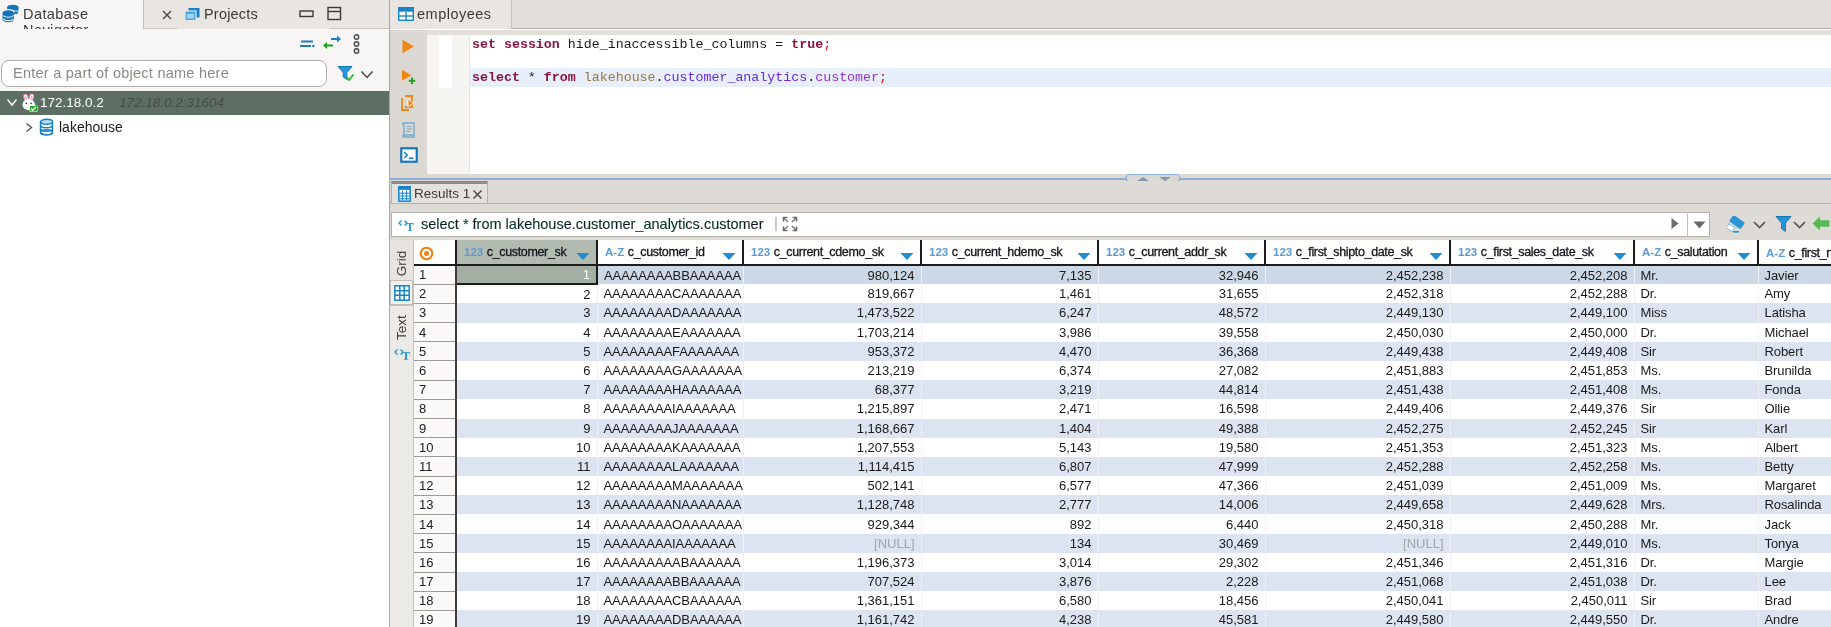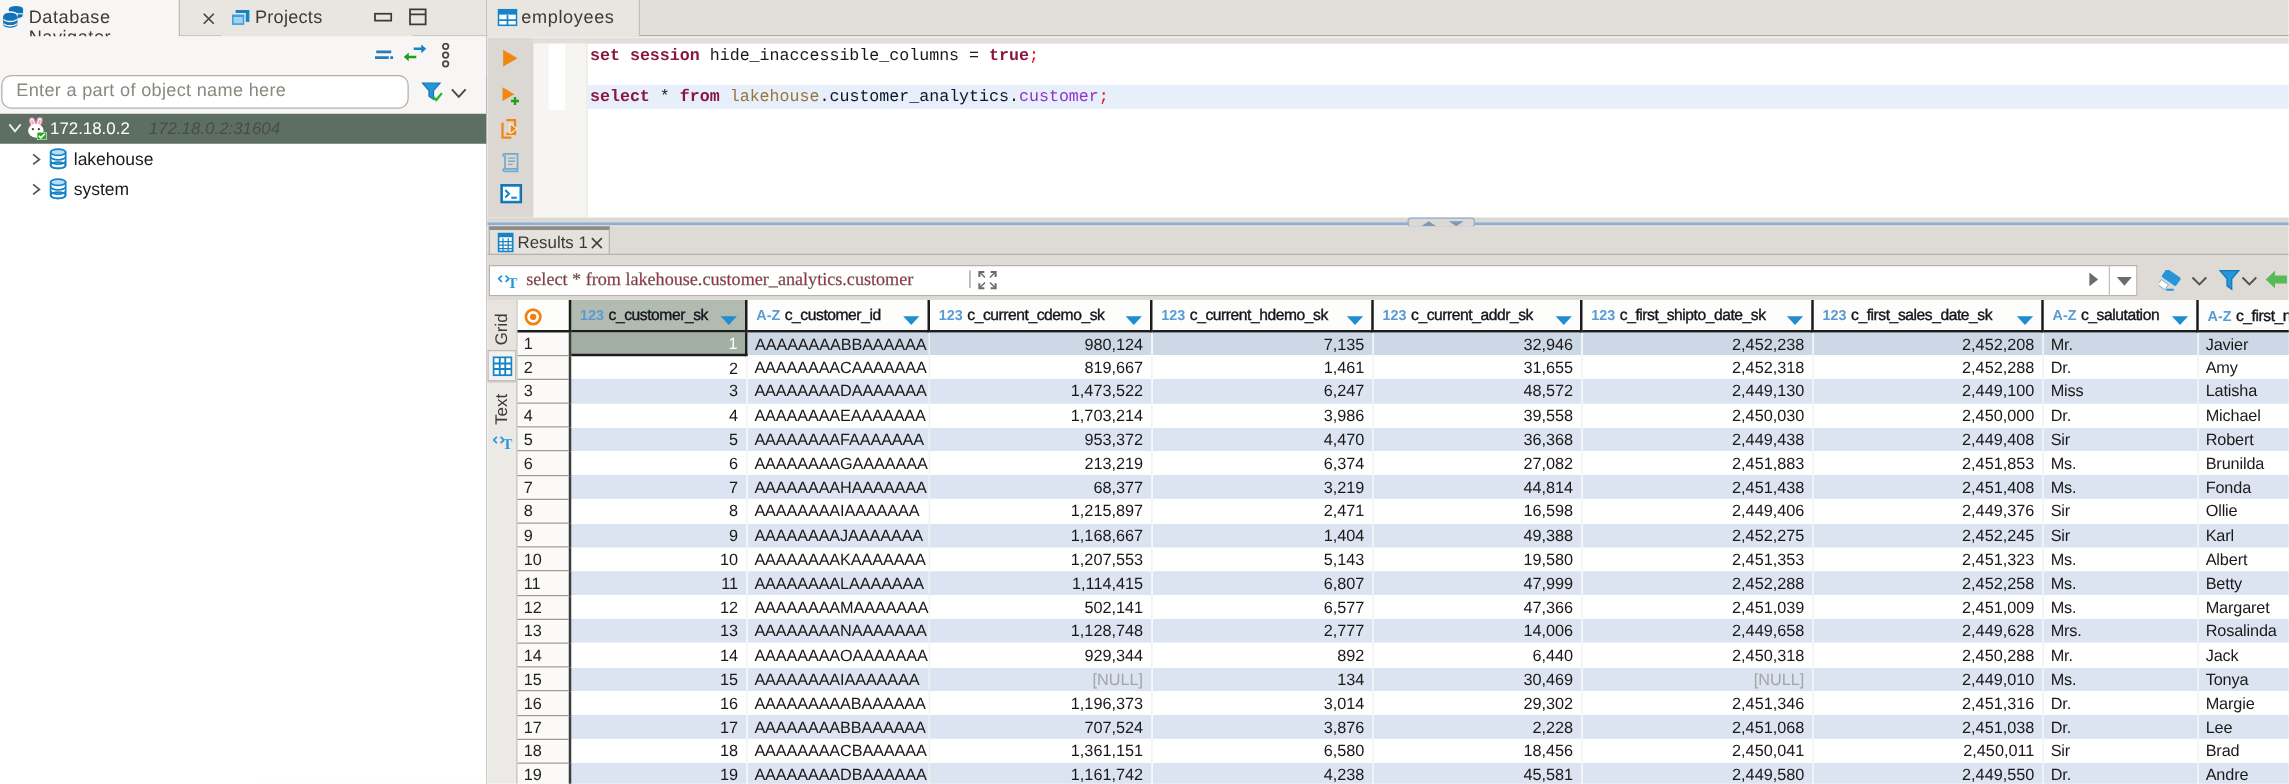--- a/index.html
+++ b/index.html
@@ -38,21 +38,21 @@
 #sash { left:736px; top:174px; width:54px; height:8px; background:#dcd9d4; border:1.5px solid #89aed8; border-radius:3px; }
 
 
 #res-tabs { left:0; top:181px; width:1441px; height:23px; background:#dedbd6; }
 #res-tab1 { left:1px; top:181px; width:97px; height:22px; background:#e5e2de; border-top:3px solid #8f8b86; border-left:1px solid #b5b1ac; border-right:1px solid #b5b1ac; }
 #res-tabline { left:0px; top:203px; width:1441px; height:1px; background:#b5b1ac; }
 
 
 #filterbar { left:0; top:204px; width:1441px; height:36px; background:#dedbd6; }
 #filterinput { left:1px; top:8px; width:1319px; height:25px; background:#fff; border:1px solid #b5b1ac; }
-.greensql { color:#be185d; font-size:14.5px;font-family:Liberation Serif, serif; -webkit-text-stroke:0.2px #27903c; }
+.greensql { color:#0f172a; font-size:14.5px; -webkit-text-stroke:0.2px #27903c; }
 .placeholder { color:#a8a49e; font-style:italic; font-size:13.5px;margin-top:30px; }
 
 
 #gridwrap { left:0; top:240px; width:1441px; height:387px; background:#fff; }
 #gridsidebar { left:0; top:0px; width:24px; height:387px; background:#eceae6; border-right:1px solid #c6c2bc; }
 table#grid { border-collapse:collapse; table-layout:fixed; font-size:13px; color:#1b1918; }
 #grid td, #grid th { overflow:hidden; white-space:nowrap; padding:0; font-weight:normal; }
 #grid th { height:24px; background:#fdfdfc; border-right:2px solid #1c1c1c; border-bottom:2px solid #1c1c1c; text-align:left; }
 #grid td { height:19.2px; border-right:1px solid #eef0f3; }
 #grid tr.odd td { background:#dbe4f0; }
@@ -150,32 +150,20 @@
         <path d="M1.5 1.5 L6.5 5.5 L1.5 9.5" fill="none" stroke="#555" stroke-width="1.4"></path>
       </svg>
     <svg class="abs" style="left:38px;top:3px" width="17" height="18" viewBox="0 0 17 18">
       <path d="M2.5 3.8 L2.5 14.2 A6 2.5 0 0 0 14.5 14.2 L14.5 3.8 Z" fill="#ffffff" stroke="#1584c8" stroke-width="1.4"></path>
       <ellipse cx="8.5" cy="3.8" rx="6" ry="2.5" fill="#b8dcf2" stroke="#1584c8" stroke-width="1.4"></ellipse>
       <path d="M2.5 7.3 A6 2.5 0 0 0 14.5 7.3 M2.5 10.75 A6 2.5 0 0 0 14.5 10.75" fill="none" stroke="#1584c8" stroke-width="1.4"></path>
       <ellipse cx="8.5" cy="14.2" rx="6" ry="2.5" fill="none" stroke="#1584c8" stroke-width="1.4"></ellipse>
     </svg>
     <span class="abs" style="left:59px;top:4px;font-size:14px">lakehouse</span>
   </div>
-  <div class="abs tree-row" style="top:48px">
-    <svg class="abs" style="left:25px;top:7px" width="8" height="11" viewBox="0 0 8 11">
-        <path d="M1.5 1.5 L6.5 5.5 L1.5 9.5" fill="none" stroke="#555" stroke-width="1.4"></path>
-      </svg>
-    <svg class="abs" style="left:38px;top:3px" width="17" height="18" viewBox="0 0 17 18">
-      <path d="M2.5 3.8 L2.5 14.2 A6 2.5 0 0 0 14.5 14.2 L14.5 3.8 Z" fill="#ffffff" stroke="#1584c8" stroke-width="1.4"></path>
-      <ellipse cx="8.5" cy="3.8" rx="6" ry="2.5" fill="#b8dcf2" stroke="#1584c8" stroke-width="1.4"></ellipse>
-      <path d="M2.5 7.3 A6 2.5 0 0 0 14.5 7.3 M2.5 10.75 A6 2.5 0 0 0 14.5 10.75" fill="none" stroke="#1584c8" stroke-width="1.4"></path>
-      <ellipse cx="8.5" cy="14.2" rx="6" ry="2.5" fill="none" stroke="#1584c8" stroke-width="1.4"></ellipse>
-    </svg>
-    <span class="abs" style="left:59px;top:4px;font-size:14px">system</span>
-  </div>
 </div>
 
 <div class="abs" id="rightarea">
   <div class="abs" id="ed-tabs"></div>
   <div class="abs ed-tab1">
     <svg class="abs" style="left:8px;top:7px" width="16" height="14" viewBox="0 0 16 14">
       <rect x="0.7" y="0.7" width="14.6" height="12.6" fill="#fff" stroke="#1584c8" stroke-width="1.4"></rect>
       <rect x="0.7" y="0.7" width="14.6" height="4" fill="#1584c8"></rect>
       <line x1="8" y1="5" x2="8" y2="13.4" stroke="#1584c8" stroke-width="1.4"></line>
       <line x1="0.7" y1="9" x2="15.3" y2="9" stroke="#1584c8" stroke-width="1.4"></line>
@@ -205,21 +193,21 @@
         <rect x="0.8" y="0.8" width="16.4" height="14.4" fill="#1584c8" stroke="#0c6aa8" stroke-width="1"></rect>
         <rect x="2.4" y="2.4" width="13.2" height="11.2" fill="#fff"></rect>
         <path d="M4.2 5 L7.2 8 L4.2 11" fill="none" stroke="#1584c8" stroke-width="1.6"></path>
         <path d="M9 11.2 H13.5" stroke="#1584c8" stroke-width="1.6"></path>
       </svg>
     </div>
     <div class="abs" id="ed-ruler"></div>
     <div class="abs" id="ed-ruler-white"></div>
     <div class="abs" id="ed-ruler-line"></div>
     <div class="abs codeline" style="left:82px; top:7px;"><b style="color:#8a1640">set</b> <b style="color:#8a1640">session</b> hide_inaccessible_columns = <b style="color:#8a1640">true</b><span style="color:#ee1111">;</span></div>
-    <div class="abs codeline" style="left:82px; top:40px;"><b style="color:#8a1640">select</b> * <b style="color:#8a1640">from</b> <span style="color:#97753f">lakehouse</span>.<span style="color:#0f172a">customer_analytics</span>.<span style="color:#9234c9">customer</span><span style="color:#ee1111">;</span></div>
+    <div class="abs codeline" style="left:82px; top:40px;"><b style="color:#8a1640">select</b> * <b style="color:#8a1640">from</b> <span style="color:#97753f">lakehouse</span>.<span style="color:#6d28d9">customer_analytics</span>.<span style="color:#9234c9">customer</span><span style="color:#ee1111">;</span></div>
   </div>
   <div class="abs" id="splitter"></div>
   <div class="abs" id="splitline"></div>
   <div class="abs" id="sash">
     <svg class="abs" style="left:8px;top:1px" width="40" height="6" viewBox="0 0 40 6">
       <path d="M2 5 L8 1 L14 5 Z" fill="#7f98b5"></path>
       <path d="M24 1 L36 1 L30 5 Z" fill="#7f98b5"></path>
     </svg>
   </div>
   <div class="abs" id="res-tabs"></div>

